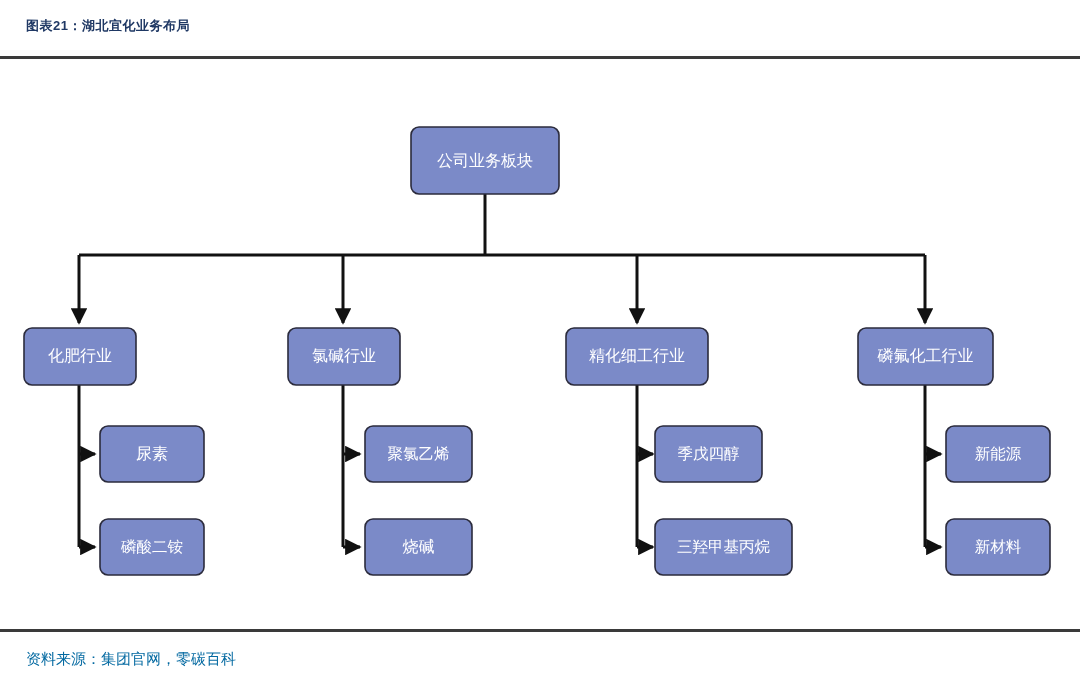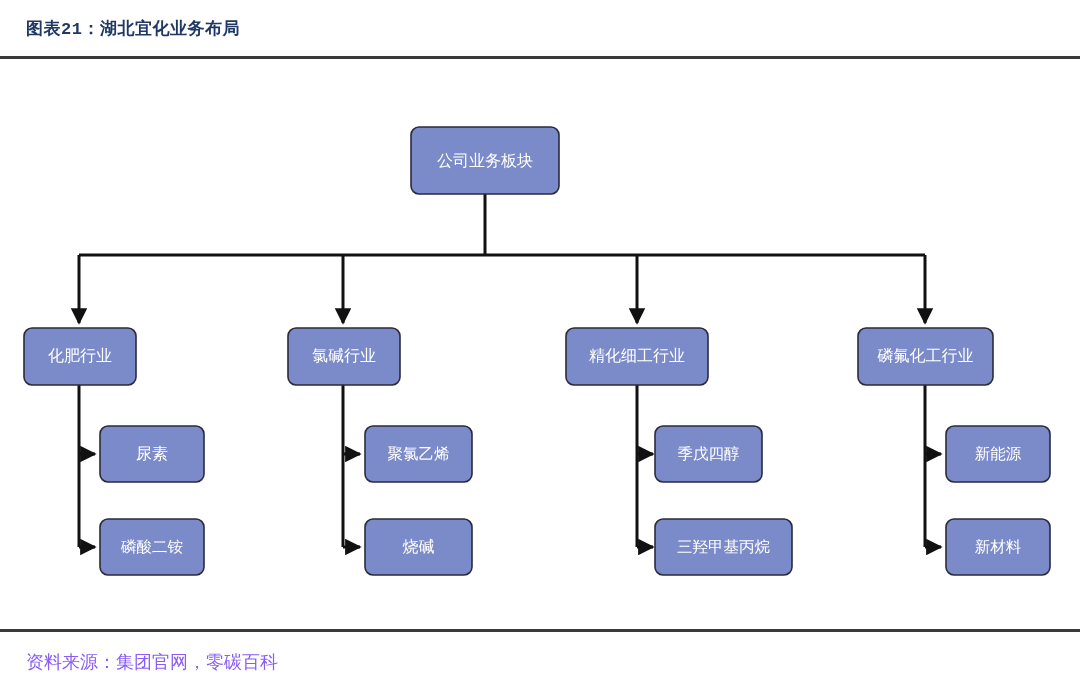--- a/index.html
+++ b/index.html
@@ -17,43 +17,43 @@
   #page {
     position: relative;
     width: 1080px;
     height: 694px;
     background: #ffffff;
   }
   .chart-title {
     position: absolute;
     left: 26px;
     top: 17px;
-    font-family: Liberation Mono, monospace;
+    font-family: Liberation Sans, sans-serif;
     font-weight: bold;
-    font-size: 17px;
+    font-size: 13px;
     letter-spacing: 0.5px;
     color: #1F3864;
     white-space: nowrap;
   }
   .rule {
     position: absolute;
     left: 0;
     width: 1080px;
     height: 3px;
     background: #3a3a3a;
   }
   .rule-top { top: 56px; }
   .rule-bottom { top: 629px; height: 3px; }
   .source-note {
     position: absolute;
     left: 26px;
     top: 650px;
     font-family: "Liberation Serif", "DejaVu Serif", serif;
-    font-size: 18px;
-    color: #8b5cf6;
+    font-size: 15px;
+    color: #0369a1;
     white-space: nowrap;
   }
   #diagram {
     position: absolute;
     left: 0;
     top: 60px;
     width: 1080px;
     height: 566px;
   }
   .node-rect {

